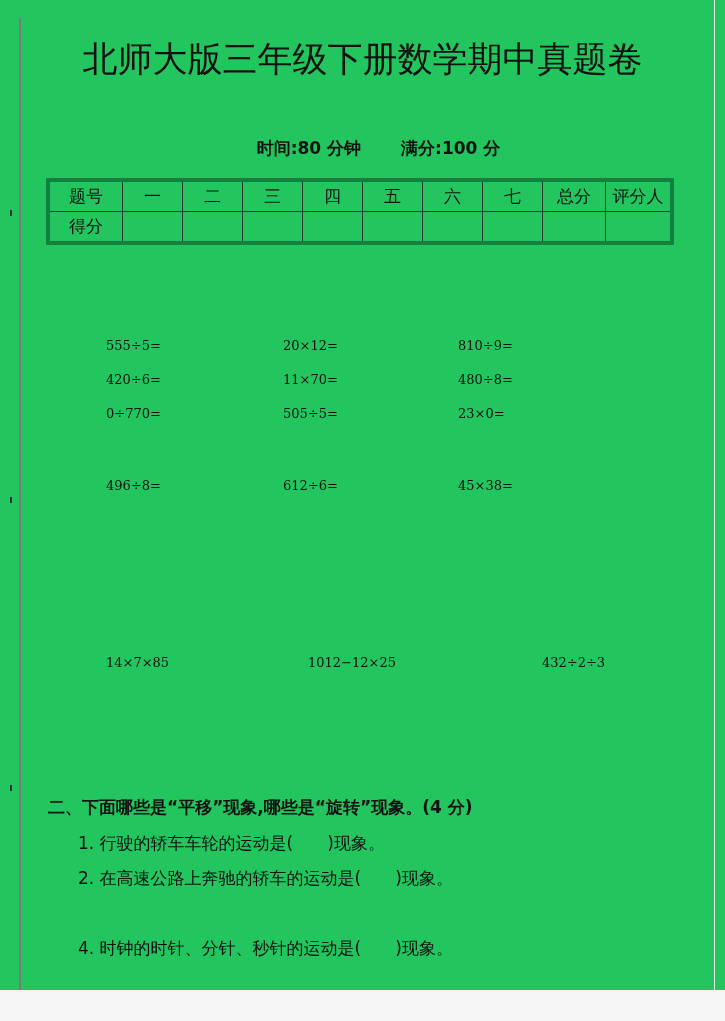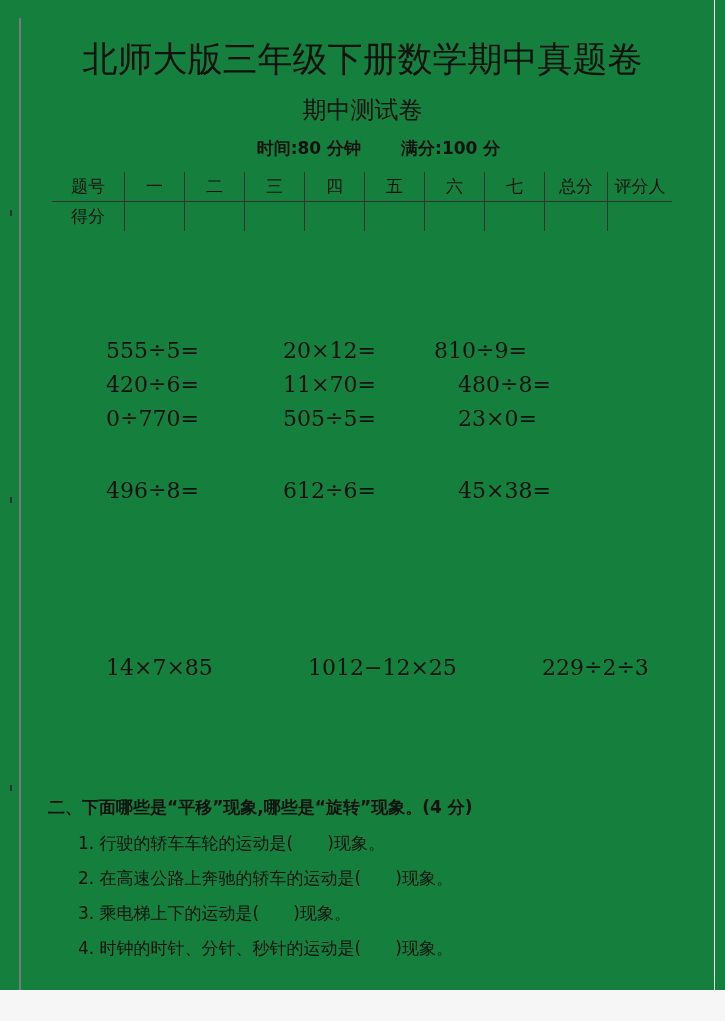--- a/index.html
+++ b/index.html
@@ -1,54 +1,53 @@
 <!DOCTYPE html>
 <html><head>
 <meta charset="utf-8">
 <style>
   html, body { margin: 0; padding: 0; }
   body {
     width: 725px; height: 1021px; position: relative; overflow: hidden;
     background: #ffffff; color: #111;
     font-family: "DejaVu Serif", "Liberation Serif", serif;
   }
-  .page { position: absolute; left: 0; top: 0; width: 725px; height: 990px; background: #15803d; }
+  .page { position: absolute; left: 0; top: 0; width: 725px; height: 990px; background: #22c55e; }
   .bottom-band { position: absolute; left: 0; top: 990px; width: 725px; height: 31px; background: #f6f6f6; }
   .margin-line { position: absolute; left: 19px; top: 18px; width: 2px; height: 972px; background: #7a7a7a; }
   .right-edge { position: absolute; left: 714px; top: 0; width: 1px; height: 990px; background: #eee; }
   .margin-dot { position: absolute; left: 10px; width: 2px; height: 6px; background: #333; }
 
   .title { position: absolute; left: 0; width: 725px; text-align: center; top: 36px;
     font-size: 35px; font-family: "DejaVu Sans", sans-serif; letter-spacing: 0px; color: #111; }
   .subtitle { position: absolute; left: 0; width: 725px; text-align: center; top: 94px;
     font-size: 24px; font-family: "DejaVu Sans", sans-serif; color: #111; }
   .meta { position: absolute; left: 16px; width: 725px; text-align: center; top: 137px;
     font-size: 17px; font-weight: bold; font-family: "DejaVu Sans", sans-serif; }
   .meta .gap { display: inline-block; width: 40px; }
 
-  table.score { position: absolute; left: 46px; top: 166px; border-collapse: collapse;
-    border: 6px solid #15803d; font-family: "DejaVu Sans", sans-serif; font-size: 17px; }
+  table.score { position: absolute; left: 46px; top: 178px; border-collapse: collapse;
+    border: 4px solid #15803d; font-family: "DejaVu Sans", sans-serif; font-size: 17px; }
   table.score td { border: 1px solid #333; height: 29px; text-align: center; padding: 0; }
 
   .h1 { position: absolute; left: 48px; font-size: 17px; font-weight: bold; font-family: "DejaVu Sans", sans-serif; }
   .q { position: absolute; left: 78px; font-size: 17px; font-family: "DejaVu Sans", sans-serif; }
-  .eq { position: absolute; font-size: 22px; font-family: "DejaVu Serif", serif; }
+  .eq { position: absolute; font-size: 13px; font-family: "DejaVu Serif", serif; }
 </style>
 </head>
 <body>
 
 <div class="page">
   <div class="margin-line"></div>
   <div class="right-edge"></div>
   <div class="margin-dot" style="top:210px"></div>
   <div class="margin-dot" style="top:497px"></div>
   <div class="margin-dot" style="top:785px"></div>
 
   <div class="title">北师大版三年级下册数学期中真题卷</div>
-  <div class="subtitle">期中测试卷</div>
   <div class="meta">
     <span>时间:80 分钟</span><span class="gap"></span><span>满分:100 分</span>
   </div>
 
   <table class="score">
     <tbody>
         <tr>
       <td style="width:72px">题号</td>
       <td style="width:59px">一</td>
       <td style="width:59px">二</td>
@@ -71,37 +70,36 @@
       <td></td>
       <td></td>
       <td></td>
     </tr>
   </tbody>
     </table>
 
 
   <div class="eq" style="left:106px;top:338px">555÷5=</div>
   <div class="eq" style="left:283px;top:338px">20×12=</div>
-  <div class="eq" style="left:434px;top:338px">810÷9=</div>
+  <div class="eq" style="left:458px;top:338px">810÷9=</div>
 
   <div class="eq" style="left:106px;top:372px">420÷6=</div>
   <div class="eq" style="left:283px;top:372px">11×70=</div>
   <div class="eq" style="left:458px;top:372px">480÷8=</div>
 
   <div class="eq" style="left:106px;top:406px">0÷770=</div>
   <div class="eq" style="left:283px;top:406px">505÷5=</div>
   <div class="eq" style="left:458px;top:406px">23×0=</div>
 
   <div class="eq" style="left:106px;top:478px">496÷8=</div>
   <div class="eq" style="left:283px;top:478px">612÷6=</div>
   <div class="eq" style="left:458px;top:478px">45×38=</div>
 
   <div class="eq" style="left:106px;top:655px">14×7×85</div>
   <div class="eq" style="left:308px;top:655px">1012−12×25</div>
-  <div class="eq" style="left:542px;top:655px">229÷2÷3</div>
+  <div class="eq" style="left:542px;top:655px">432÷2÷3</div>
 
   <div class="h1" style="top:796px">二、下面哪些是“平移”现象,哪些是“旋转”现象。(4 分)</div>
   <div class="q" style="top:832px">1. 行驶的轿车车轮的运动是(　　)现象。</div>
   <div class="q" style="top:867px">2. 在高速公路上奔驰的轿车的运动是(　　)现象。</div>
-  <div class="q" style="top:902px">3. 乘电梯上下的运动是(　　)现象。</div>
   <div class="q" style="top:937px">4. 时钟的时针、分针、秒针的运动是(　　)现象。</div>
 </div>
 <div class="bottom-band"></div>
 
 </body></html>

